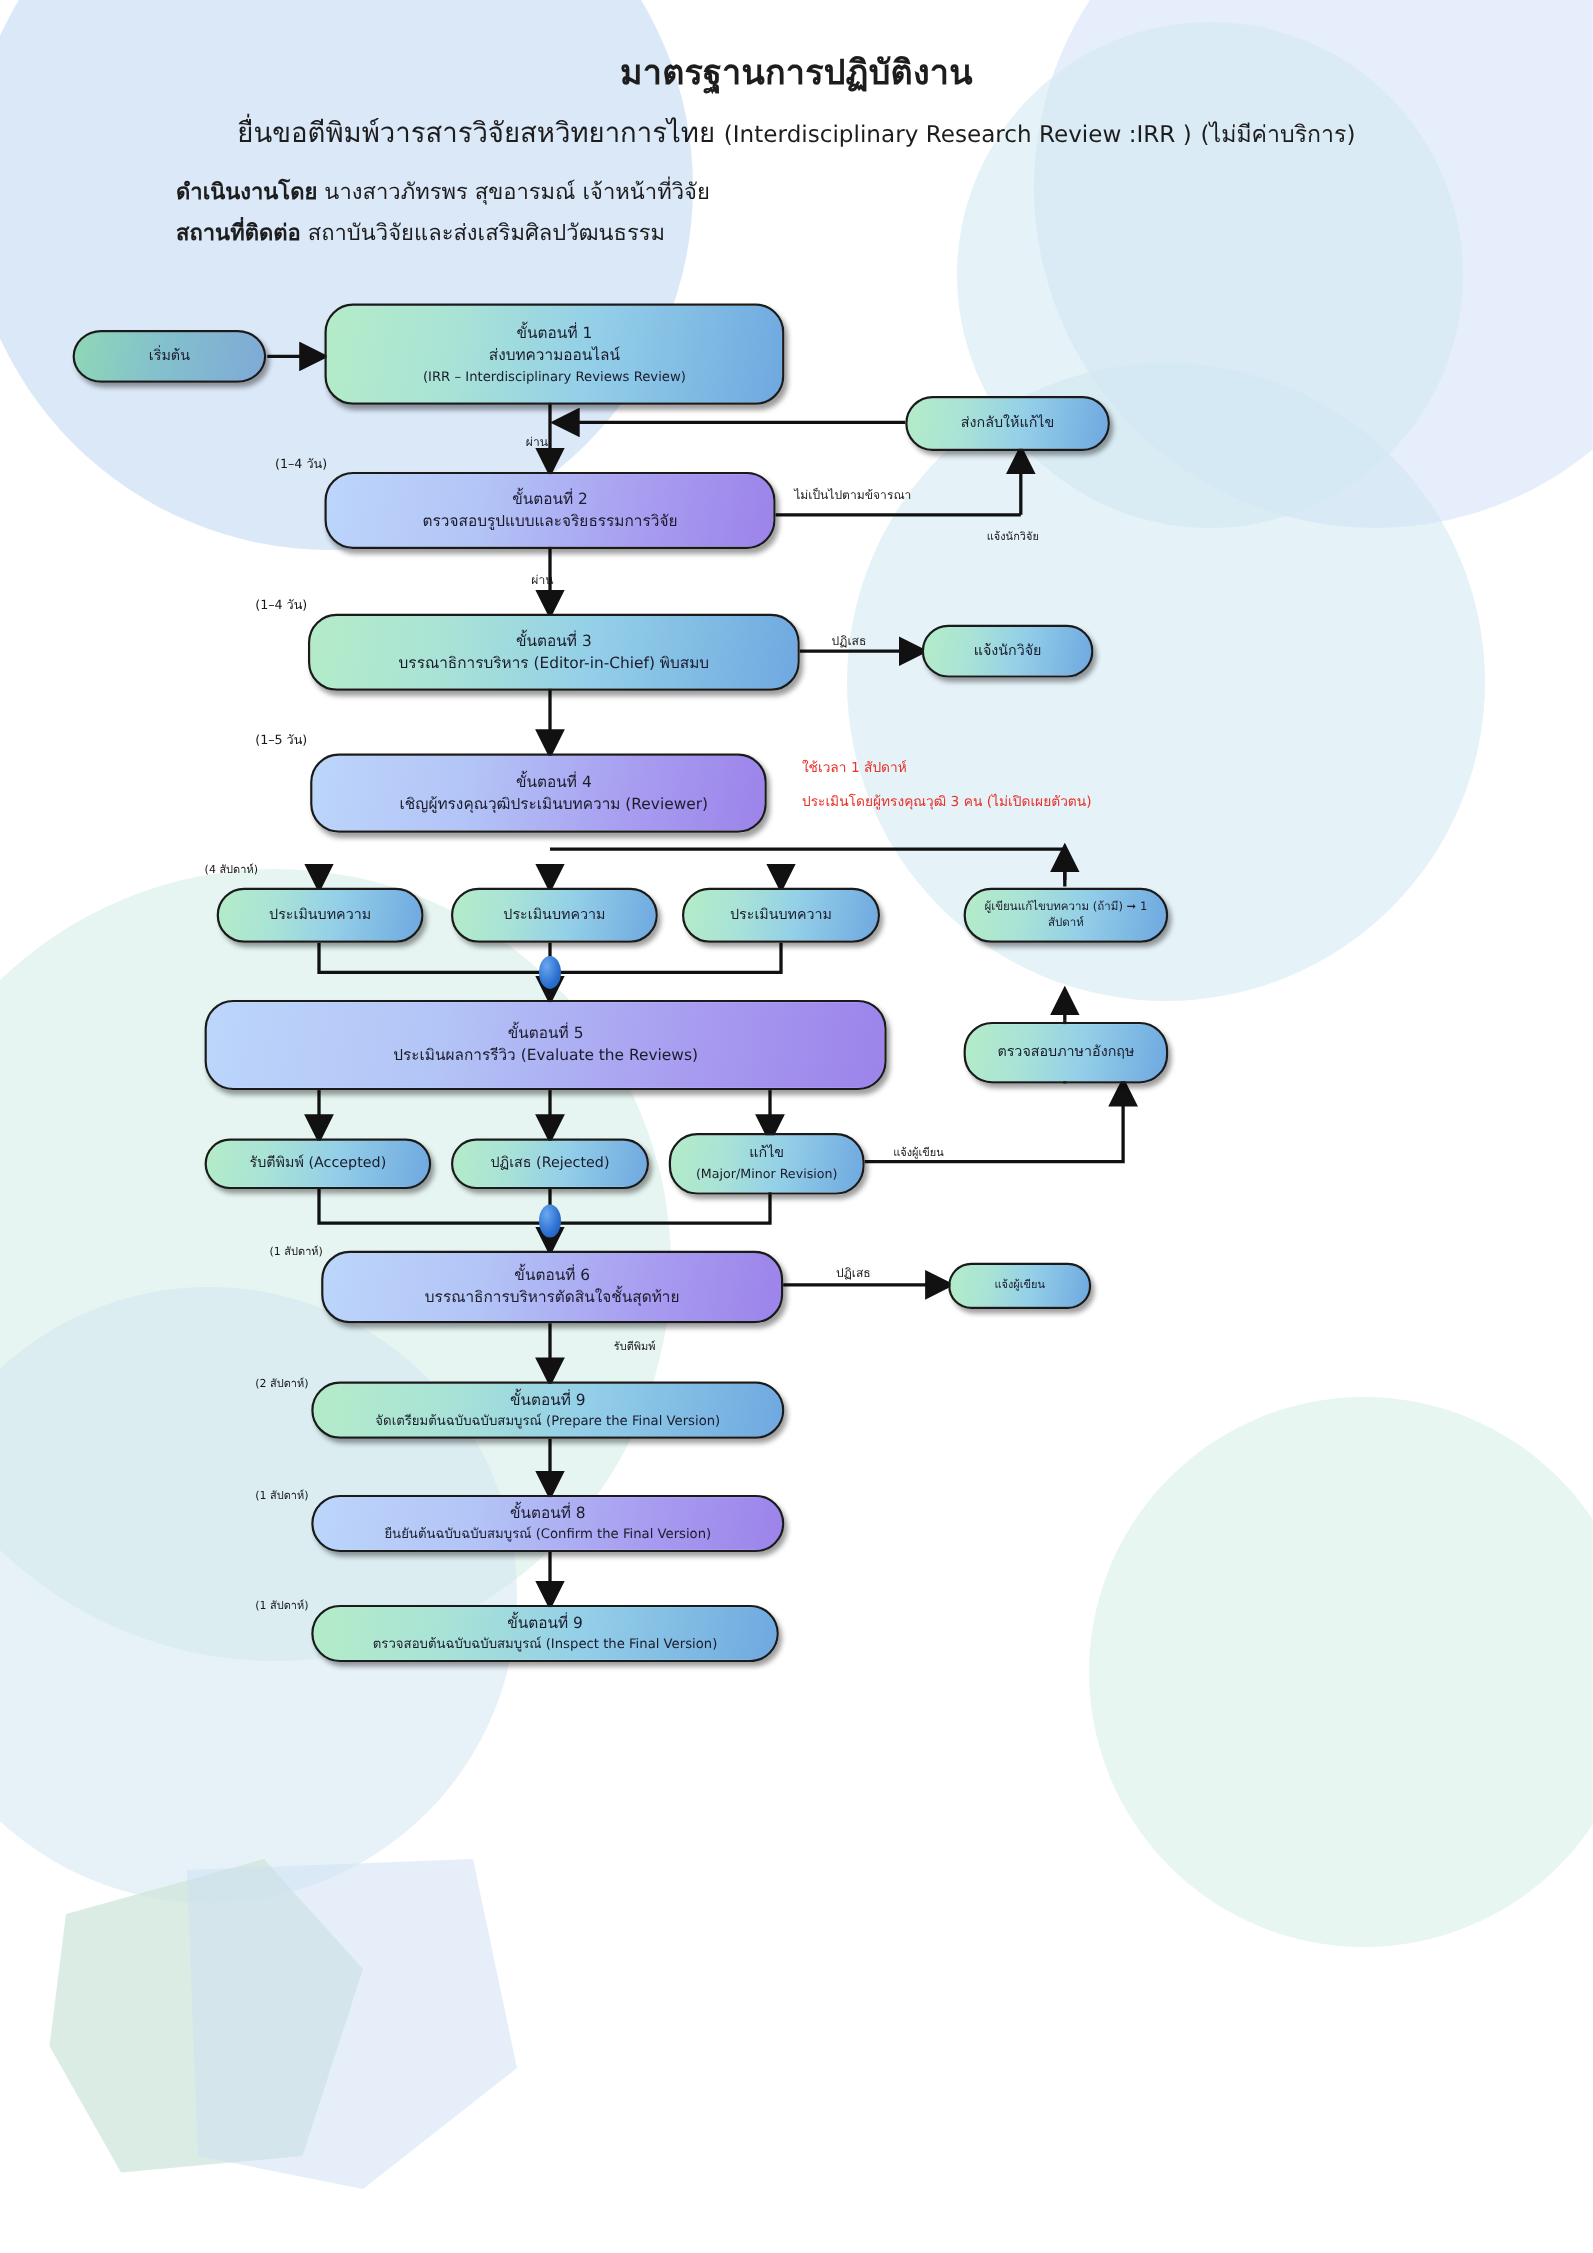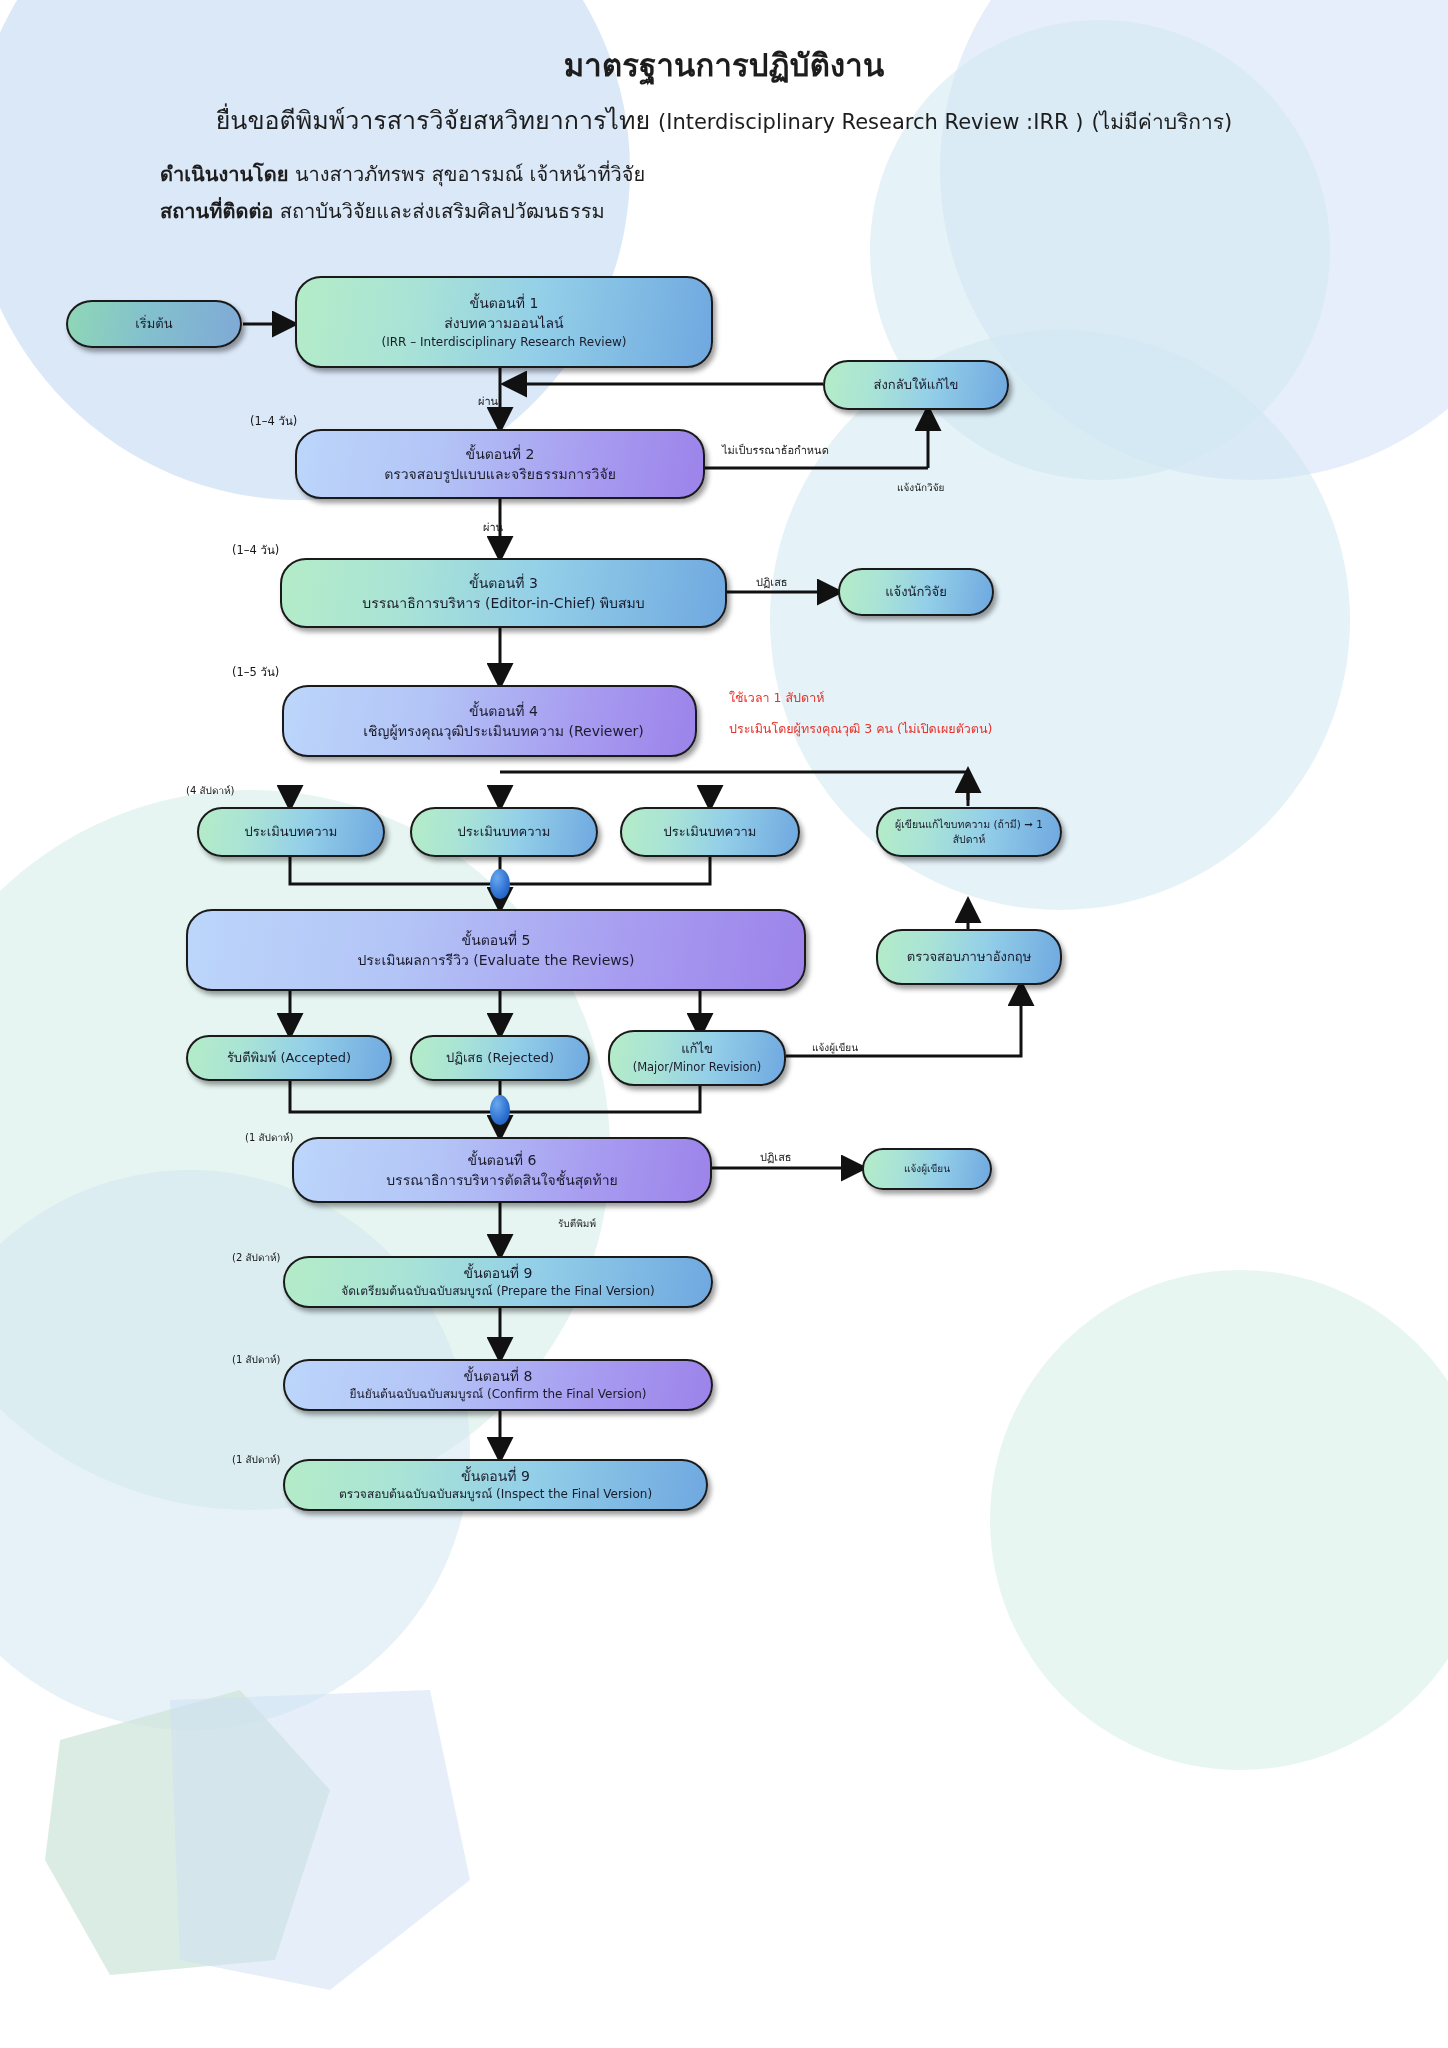--- a/index.html
+++ b/index.html
@@ -174,21 +174,21 @@
 
 <div id="canvas">
 
   <div class="node g-start r-pill" style="left:66px;top:300px;width:176px;height:48px;">
     <span class="l1">เริ่มต้น</span>
   </div>
 
   <div class="node big g-gb r-cap" style="left:295px;top:276px;width:418px;height:92px;">
     <span class="l1">ขั้นตอนที่ 1</span>
     <span class="l2">ส่งบทความออนไลน์</span>
-    <span class="l3">(IRR – Interdisciplinary Research Review)</span>
+    <span class="l3">(IRR – Interdisciplinary Reviews Review)</span>
   </div>
 
   <div class="node g-gb r-cap" style="left:823px;top:360px;width:186px;height:50px;">
     <span class="l1">ส่งกลับให้แก้ไข</span>
   </div>
 
   <div class="node big g-bv r-cap" style="left:295px;top:429px;width:410px;height:70px;">
     <span class="l1">ขั้นตอนที่ 2</span>
     <span class="l2">ตรวจสอบรูปแบบและจริยธรรมการวิจัย</span>
   </div>
@@ -264,21 +264,21 @@
     <span class="l1">ขั้นตอนที่ 9</span>
     <span class="l2" style="font-size:12px">ตรวจสอบต้นฉบับฉบับสมบูรณ์ (Inspect the Final Version)</span>
   </div>
 
   <div class="dot" style="left:490px;top:869px;"></div>
   <div class="dot" style="left:490px;top:1095px;"></div>
 </div>
 
 <div class="elabel" style="left:478px;top:392px;">ผ่าน</div>
 <div class="elabel" style="left:483px;top:518px;">ผ่าน</div>
-<div class="elabel" style="left:722px;top:441px;">ไม่เป็บรรณาธ้อกำหนด</div>
+<div class="elabel" style="left:722px;top:441px;">ไม่เป็นไปตามข้จารณา</div>
 <div class="elabel" style="left:897px;top:480px;font-size:10px;">แจ้งนักวิจัย</div>
 <div class="elabel" style="left:756px;top:573px;">ปฏิเสธ</div>
 <div class="elabel" style="left:760px;top:1148px;">ปฏิเสธ</div>
 <div class="elabel" style="left:812px;top:1040px;font-size:10px;">แจ้งผู้เขียน</div>
 <div class="elabel" style="left:520px;top:1216px;font-size:10px;margin-left:38px;">รับตีพิมพ์</div>
 <div class="elabel red" style="left:729px;top:688px;">ใช้เวลา 1 สัปดาห์</div>
 <div class="elabel red" style="left:729px;top:719px;">ประเมินโดยผู้ทรงคุณวุฒิ 3 คน (ไม่เปิดเผยตัวตน)</div>
 
 <div class="tlabel" style="left:250px;top:412px;">(1–4 วัน)</div>
 <div class="tlabel" style="left:232px;top:541px;">(1–4 วัน)</div>

